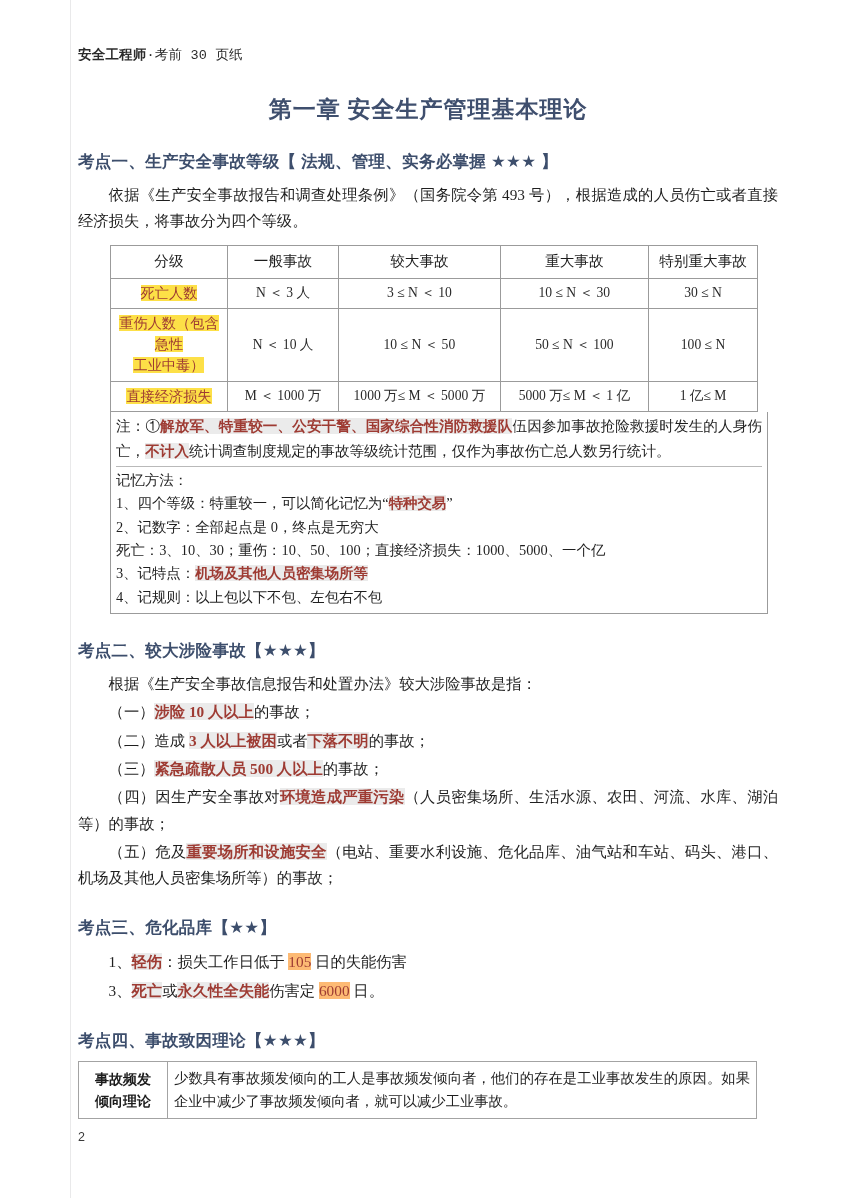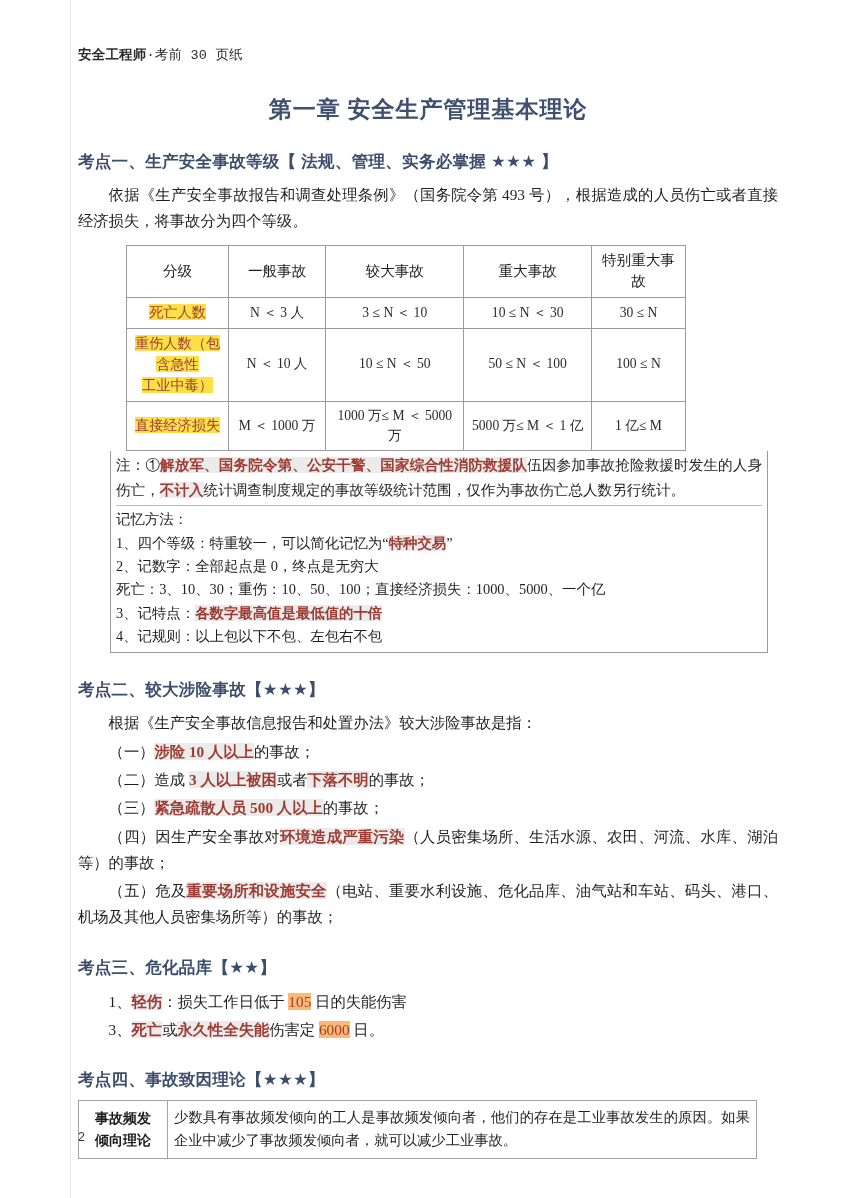--- a/index.html
+++ b/index.html
@@ -83,23 +83,23 @@
     font-weight: bold;
   }
   .hl-plain {
     color: #9e3b33;
     background: #fdba74;
   }
 
   
   table.grade {
     margin-top: 10px;
-    margin-left: 48px;
+    margin-left: 32px;
     border-collapse: collapse;
-    width: 560px;
+    width: 648px;
     font-size: 13.6px;
     color: #2a2a2a;
   }
   table.grade th, table.grade td {
     border: 1px solid #9b9b9b;
     text-align: center;
     vertical-align: middle;
     padding: 4px 3px;
     line-height: 1.5;
     font-weight: normal;
@@ -236,29 +236,29 @@
           <td class="rowhead"><span>直接经济损失</span></td>
           <td>M ＜ 1000 万</td>
           <td>1000 万≤ M ＜ 5000 万</td>
           <td>5000 万≤ M ＜ 1 亿</td>
           <td>1 亿≤ M</td>
         </tr>
       </tbody>
     </table>
 
     <div class="notebox">
-      <div class="noteline"><span>注：</span><span>①</span><span class="hl">解放军、国务院令第、公安干警、国家综合性消防救援队</span><span>伍因参加事故抢险救援时发生的人身伤亡，</span><span class="hl">不计入</span><span>统计调查制度规定的事故等级统计范围，仅作为事故伤亡总人数另行统计。</span></div>
+      <div class="noteline"><span>注：</span><span>①</span><span class="hl">解放军、特重较一、公安干警、国家综合性消防救援队</span><span>伍因参加事故抢险救援时发生的人身伤亡，</span><span class="hl">不计入</span><span>统计调查制度规定的事故等级统计范围，仅作为事故伤亡总人数另行统计。</span></div>
 
       <div class="memrule"></div>
 
       <div class="memline">记忆方法：</div>
       <div class="memline"><span>1、四个等级：特重较一，可以简化记忆为“</span><span class="hl">特种交易</span><span>”</span></div>
       <div class="memline">2、记数字：全部起点是 0，终点是无穷大</div>
       <div class="memline">死亡：3、10、30；重伤：10、50、100；直接经济损失：1000、5000、一个亿</div>
-      <div class="memline"><span>3、记特点：</span><span class="hl">各数字最高值是最低值的十倍</span></div>
+      <div class="memline"><span>3、记特点：</span><span class="hl">机场及其他人员密集场所等</span></div>
       <div class="memline">4、记规则：以上包以下不包、左包右不包</div>
     </div>
 
     <div class="kaodian">考点二、较大涉险事故【★★★】</div>
 
     <p class="body indent">根据《生产安全事故信息报告和处置办法》较大涉险事故是指：</p>
 
     <p class="body indent tight"><span>（一）</span><span class="hl">涉险 10 人以上</span><span>的事故；</span></p>
 
     <p class="body indent tight"><span>（二）</span><span>造成 </span><span class="hl">3 人以上被困</span><span>或者</span><span class="hl">下落不明</span><span>的事故；</span></p>

